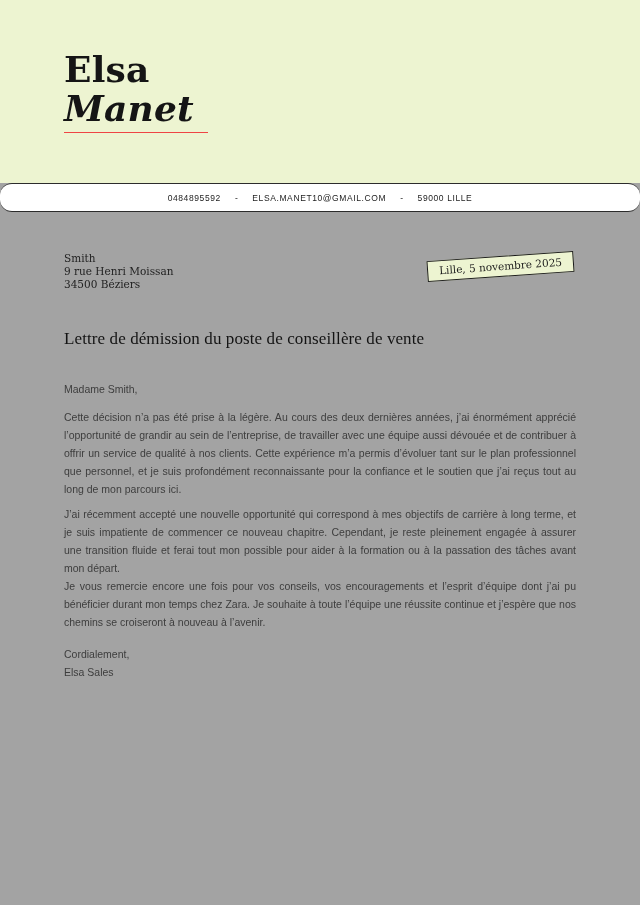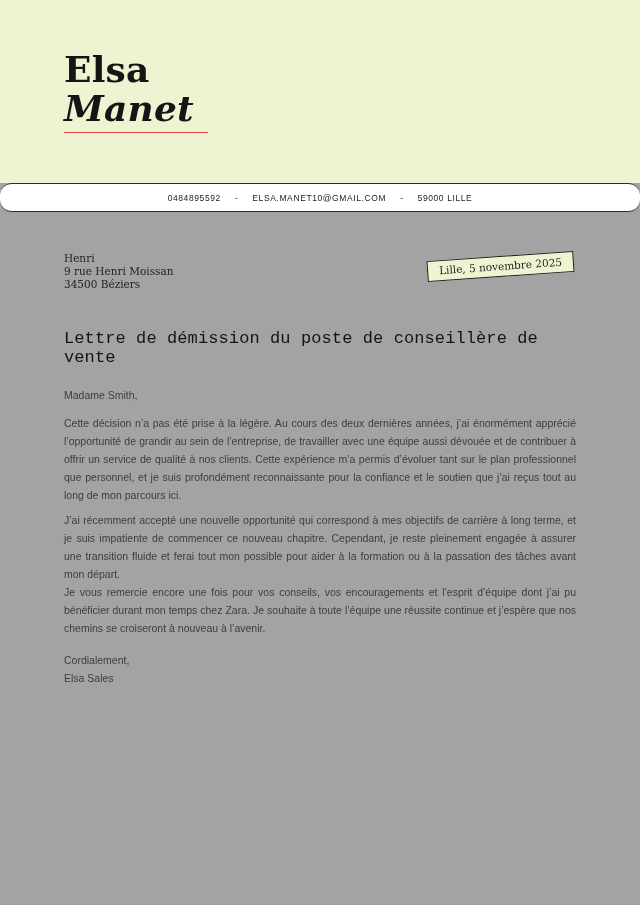--- a/index.html
+++ b/index.html
@@ -78,29 +78,29 @@
     border: 1px solid #1b1b1b;
     padding: 3px 11px 4px 11px;
     font-family: "DejaVu Serif", "Liberation Serif", serif;
     font-size: 10.5px;
     color: #1b1b1b;
     white-space: nowrap;
   }
 
   .letter-title {
     margin-top: 38px;
-    font-family: Liberation Mono, monospace;
+    font-family: Liberation Serif, serif;
     font-weight: 500;
     font-size: 17px;
     color: #141414;
     letter-spacing: 0.1px;
   }
 
   .salutation {
-    margin-top: 22px;
+    margin-top: 34px;
     font-size: 10.5px;
     color: #3d3d3d;
   }
 
   .body-text { margin-top: 13px; }
   .body-text p {
     font-size: 10.5px;
     line-height: 18px;
     text-align: justify;
     color: #3d3d3d;
@@ -132,21 +132,21 @@
     <span>-</span>
     <span>ELSA.MANET10@GMAIL.COM</span>
     <span>-</span>
     <span>59000 LILLE</span>
   </div>
 
   <div class="content">
 
     <div class="meta-row">
       <div class="address">
-        <span>Henri</span><br>
+        <span>Smith</span><br>
         <span>9 rue Henri Moissan</span><br>
         <span>34500 Béziers</span>
       </div>
       <div class="date-badge">Lille, 5 novembre 2025</div>
     </div>
 
     <h1 class="letter-title">Lettre de démission du poste de conseillère de vente</h1>
 
     <div class="salutation">Madame Smith,</div>
 

